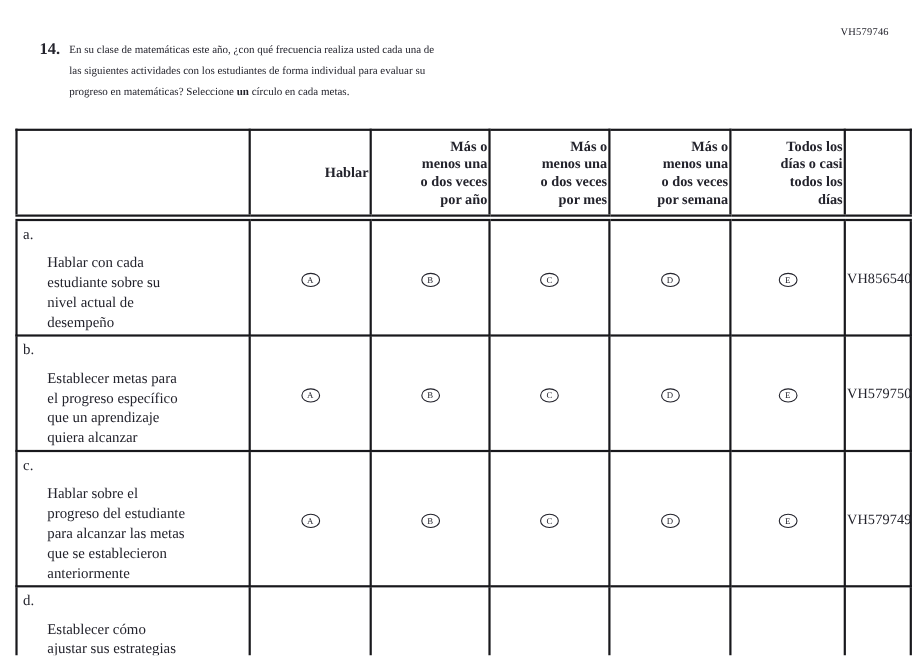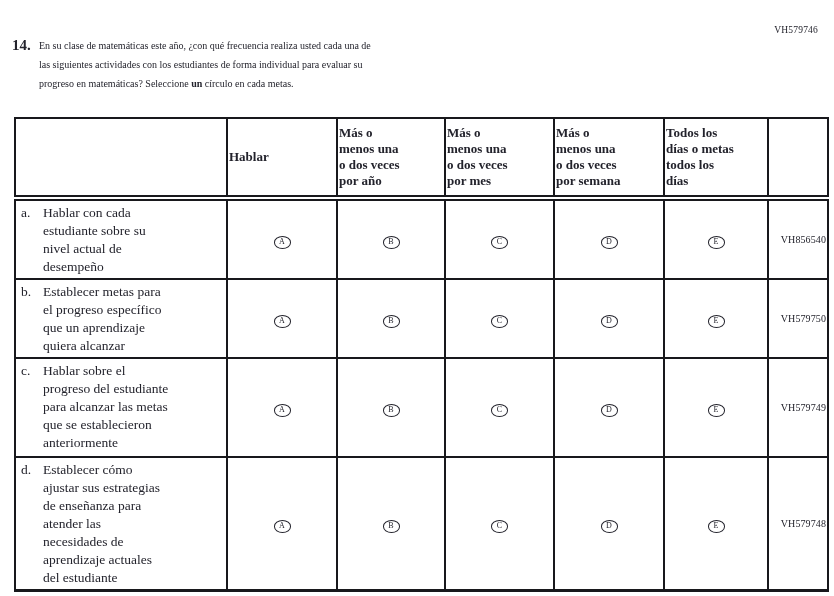--- a/index.html
+++ b/index.html
@@ -9,28 +9,28 @@
     width: 834px;
     height: 596px;
     background: #ffffff;
     font-family: "Liberation Serif", serif;
     color: #23232c;
     overflow: hidden;
   }
   .top-code {
     position: absolute;
     top: 25px;
-    right: 16px;
+    right: 26px;
     font-size: 9.5px;
     letter-spacing: 0.2px;
   }
   .question {
     position: absolute;
     top: 36px;
-    left: 12px;
+    left: 36px;
     display: flex;
     align-items: flex-start;
     font-family: Liberation Serif, serif;
   }
   .qnum {
     font-weight: bold;
     font-size: 15px;
     line-height: 19px;
     width: 27px;
     flex: 0 0 auto;
@@ -50,58 +50,58 @@
     border-collapse: collapse;
     table-layout: fixed;
     background: #ffffff;
   }
   table.grid, table.grid td {
     border: 2px solid #18181c;
   }
   table.grid { border-bottom-width: 3px; }
   tr.header td {
     border-bottom: 6px double #18181c;
-    text-align: left;
+    text-align: right;
     vertical-align: middle;
     font-weight: bold;
     font-size: 13px;
     line-height: 16px;
     white-space: pre-line;
     height: 80px;
     padding: 2px 1px;
   }
   td.labelcell {
     vertical-align: top;
     padding: 3px 2px 2px 5px;
     font-size: 13.5px;
     line-height: 18px;
   }
   .labelwrap { display: flex; }
   .marker { flex: 0 0 22px; }
-  .labeltext { white-space: pre-line; }
+  .labeltext { white-space: pre-line; margin-top: 26px; }
   td.optcell { text-align: center; vertical-align: middle; }
   .bubble {
     display: inline-flex;
     align-items: center;
     justify-content: center;
     width: 17px;
     height: 12.5px;
     border: 1.5px solid #23232c;
     border-radius: 50%;
     font-size: 8px;
     line-height: 1;
     font-family: "Liberation Serif", serif;
     color: #23232c;
     cursor: pointer;
     background: #ffffff;
   }
   td.codecell {
     text-align: right;
     vertical-align: middle;
-    font-size: 10px;
+    font-size: 13px;
     letter-spacing: 0.1px;
     padding: 0 1px;
   }
   tr.r0 { height: 72px; }
   tr.r1 { height: 79px; }
   tr.r2 { height: 99px; }
   tr.r3 { height: 130px; }
 </style>
 </head>
 <body>
@@ -137,21 +137,21 @@
 por año</td>
         <td>Más o
 menos una
 o dos veces
 por mes</td>
         <td>Más o
 menos una
 o dos veces
 por semana</td>
         <td>Todos los
-días o metas
+días o casi
 todos los
 días</td>
         <td></td>
       </tr>
 
       <tr class="r0">
         <td class="labelcell">
           <div class="labelwrap">
             <span class="marker">a.</span>
             <span class="labeltext">Hablar con cada

